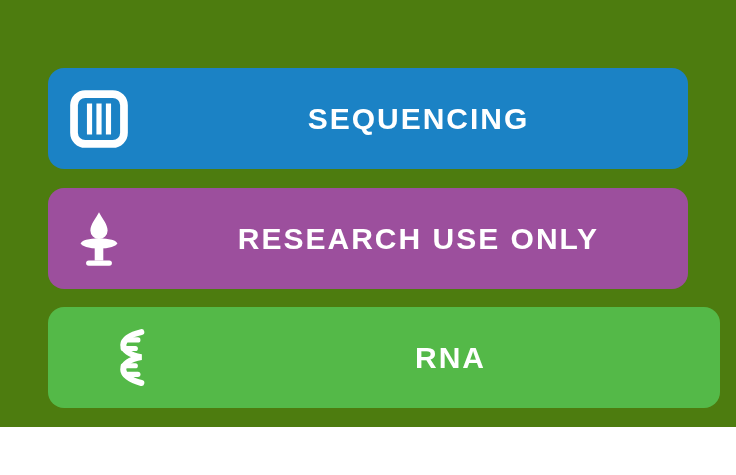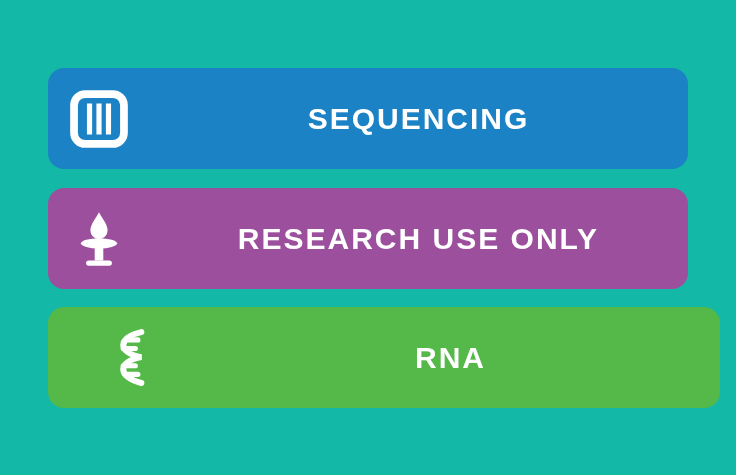--- a/index.html
+++ b/index.html
@@ -4,22 +4,22 @@
 <style>
   html, body {
     margin: 0;
     padding: 0;
     background: #ffffff;
     font-family: "Liberation Sans", sans-serif;
   }
   .stage {
     position: relative;
     width: 736px;
-    height: 475px;
-    background: #14b8a6;
+    height: 427px;
+    background: #4d7c0f;
     overflow: hidden;
   }
   .banner {
     position: absolute;
     left: 48px;
     width: 640px;
     height: 101px;
     border-radius: 16px;
     display: flex;
     align-items: stretch;

